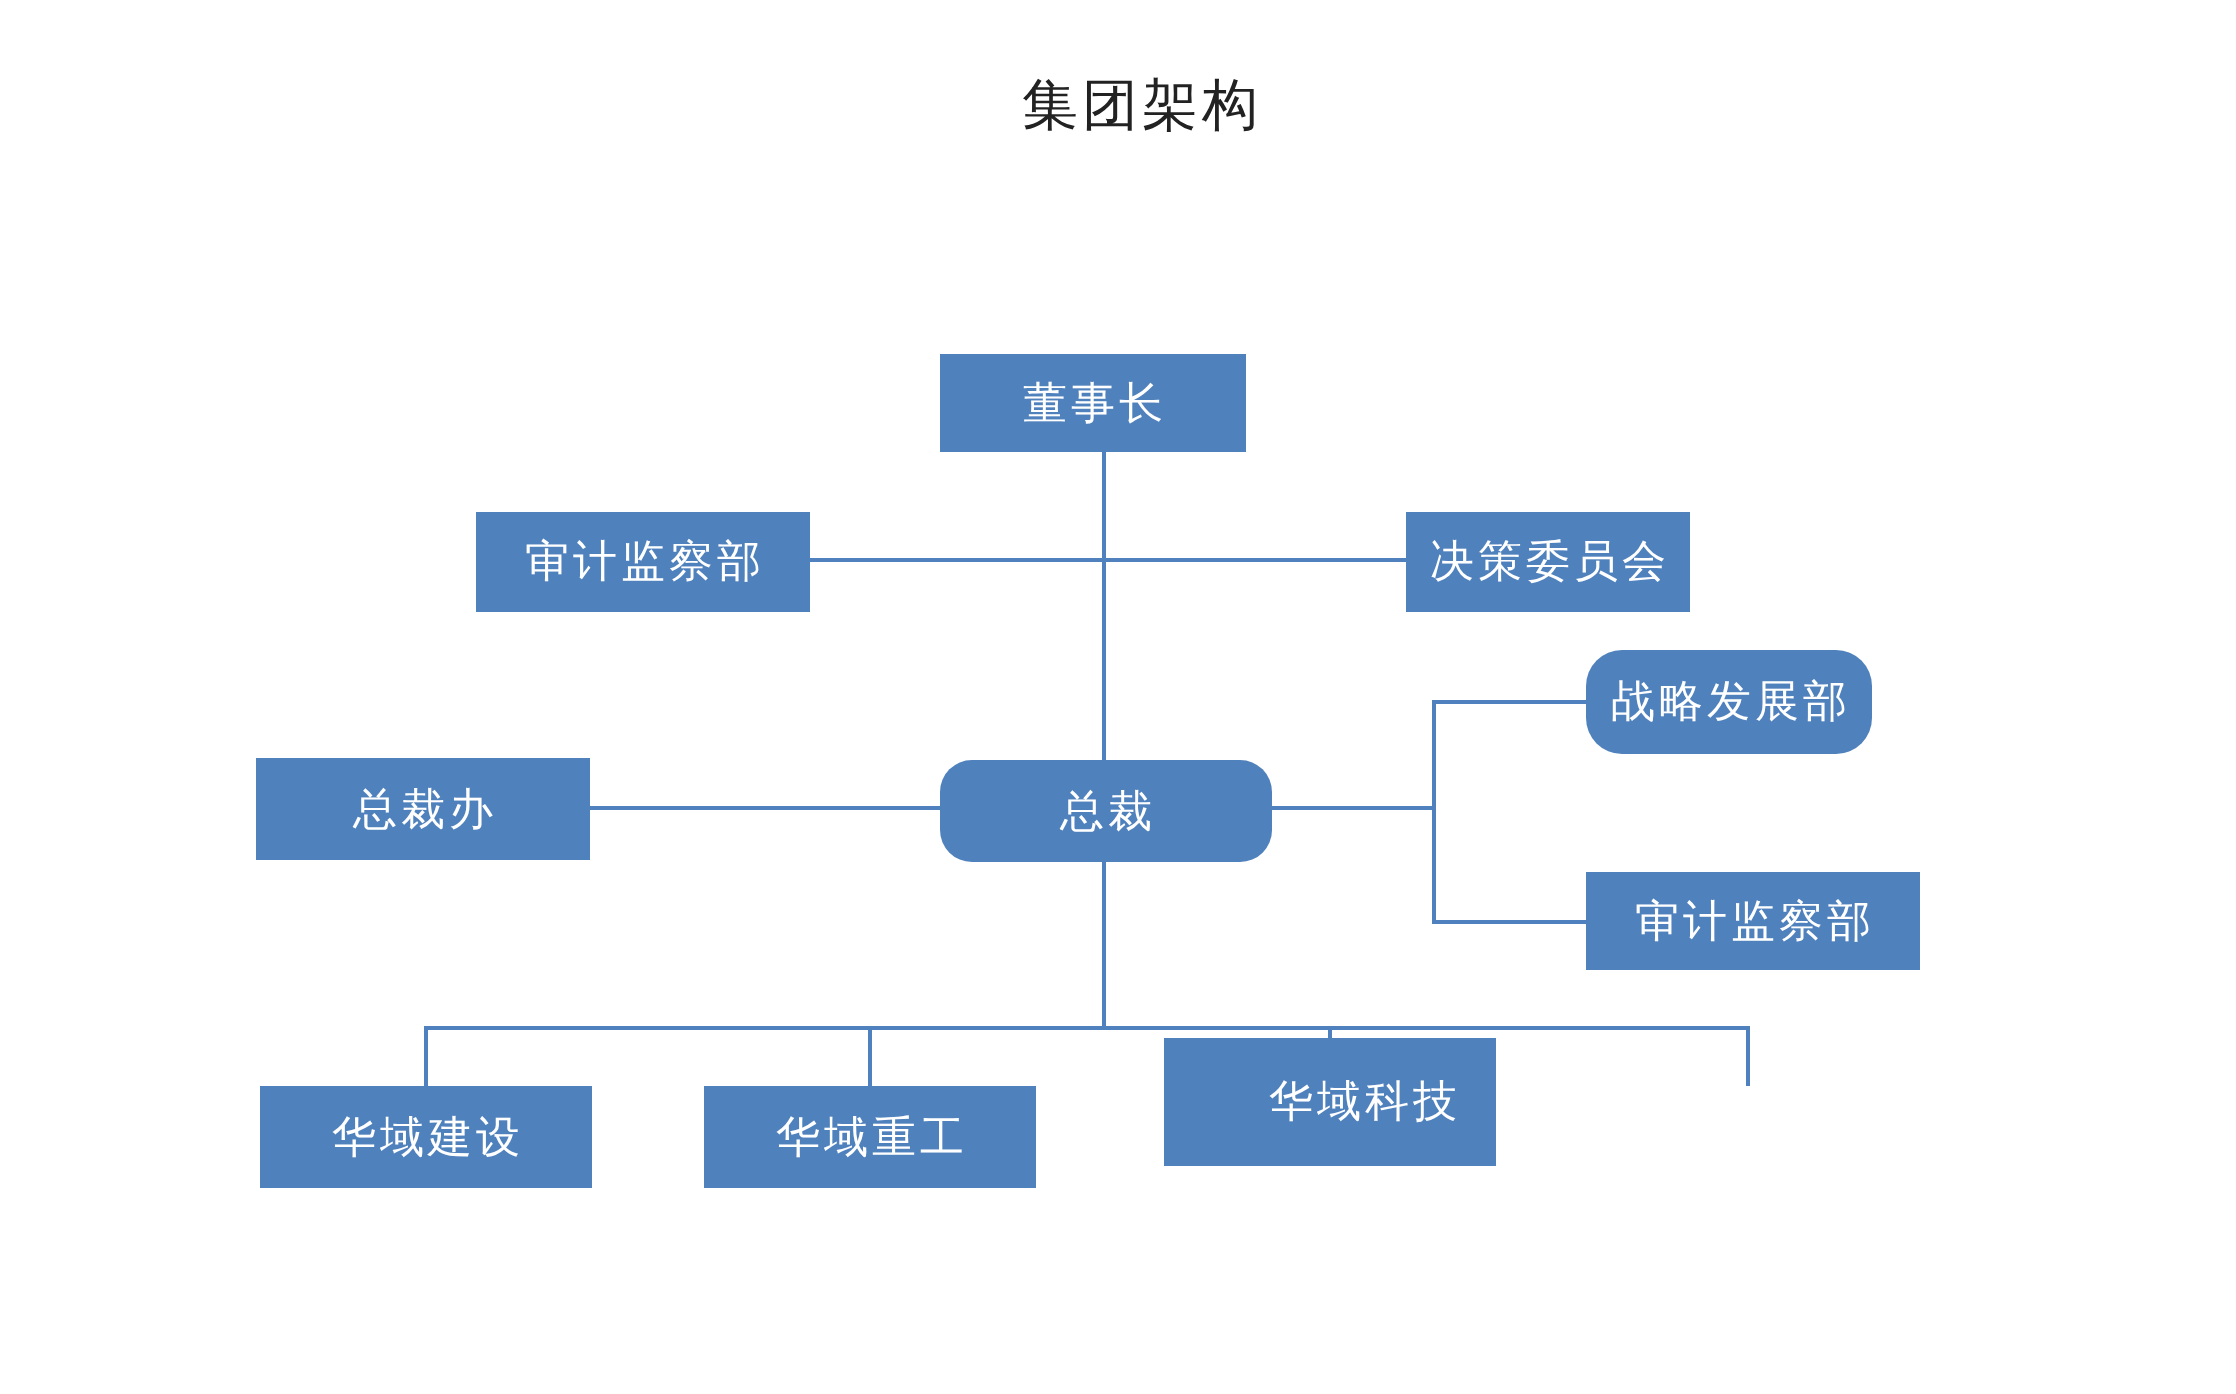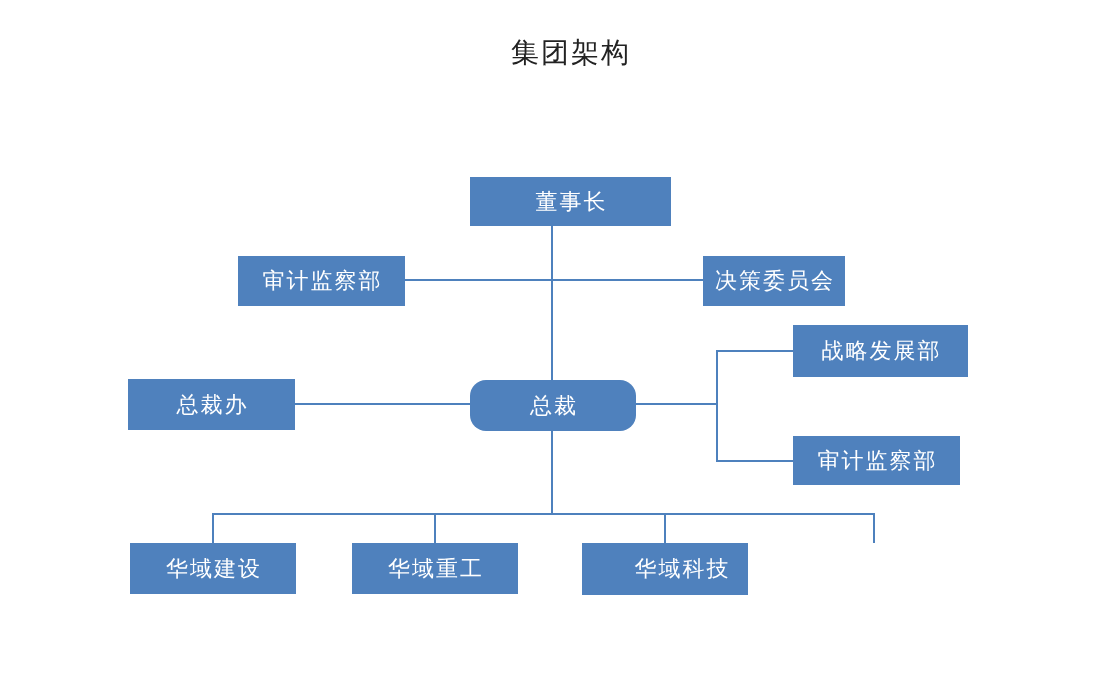--- a/index.html
+++ b/index.html
@@ -43,30 +43,30 @@
     letter-spacing: 2px;
     text-indent: 2px;
     white-space: nowrap;
     cursor: default;
   }
   .connector {
     position: absolute;
     background: var(--connector);
   }
   
-  #n-chairman          { left: 470px; top: 177px; width: 201px; height: 49px; }
+  #n-chairman          { left: 470px; top: 177px; width: 153px; height: 49px; }
   #n-audit             { left: 238px; top: 256px; width: 167px; height: 50px; text-align: center; }
   #n-committee         { left: 703px; top: 256px; width: 142px; height: 50px; }
   #n-president-office  { left: 128px; top: 379px; width: 167px; height: 51px; }
   #n-president         { left: 470px; top: 380px; width: 166px; height: 51px; border-radius: 16px; }
-  #n-strategy          { left: 793px; top: 325px; width: 175px; height: 52px; }
+  #n-strategy          { left: 793px; top: 325px; width: 143px; height: 52px; border-radius: 18px; }
   #n-operations        { left: 793px; top: 436px; width: 167px; height: 49px; }
   #n-construction      { left: 130px; top: 543px; width: 166px; height: 51px; }
   #n-heavy-industry    { left: 352px; top: 543px; width: 166px; height: 51px; }
-  #n-technology        { left: 582px; top: 543px; width: 166px; height: 52px; padding-left: 33px; }
+  #n-technology        { left: 582px; top: 519px; width: 166px; height: 64px; padding-left: 33px; }
   #n-investment        { left: 793px; top: 543px; width: 167px; height: 51px; }
   
   #c-chairman-down     { left: 551px; top: 226px; width: 2px;   height: 154px; }
   #c-level2-rail       { left: 405px; top: 279px; width: 298px; height: 2px; }
   #c-office-president  { left: 295px; top: 403px; width: 175px; height: 2px; }
   #c-president-right   { left: 636px; top: 403px; width: 81px;  height: 2px; }
   #c-right-bracket     { left: 716px; top: 351px; width: 2px;   height: 111px; }
   #c-to-strategy       { left: 716px; top: 350px; width: 77px;  height: 2px; }
   #c-to-operations     { left: 716px; top: 460px; width: 77px;  height: 2px; }
   #c-president-down    { left: 551px; top: 431px; width: 2px;   height: 84px; }

